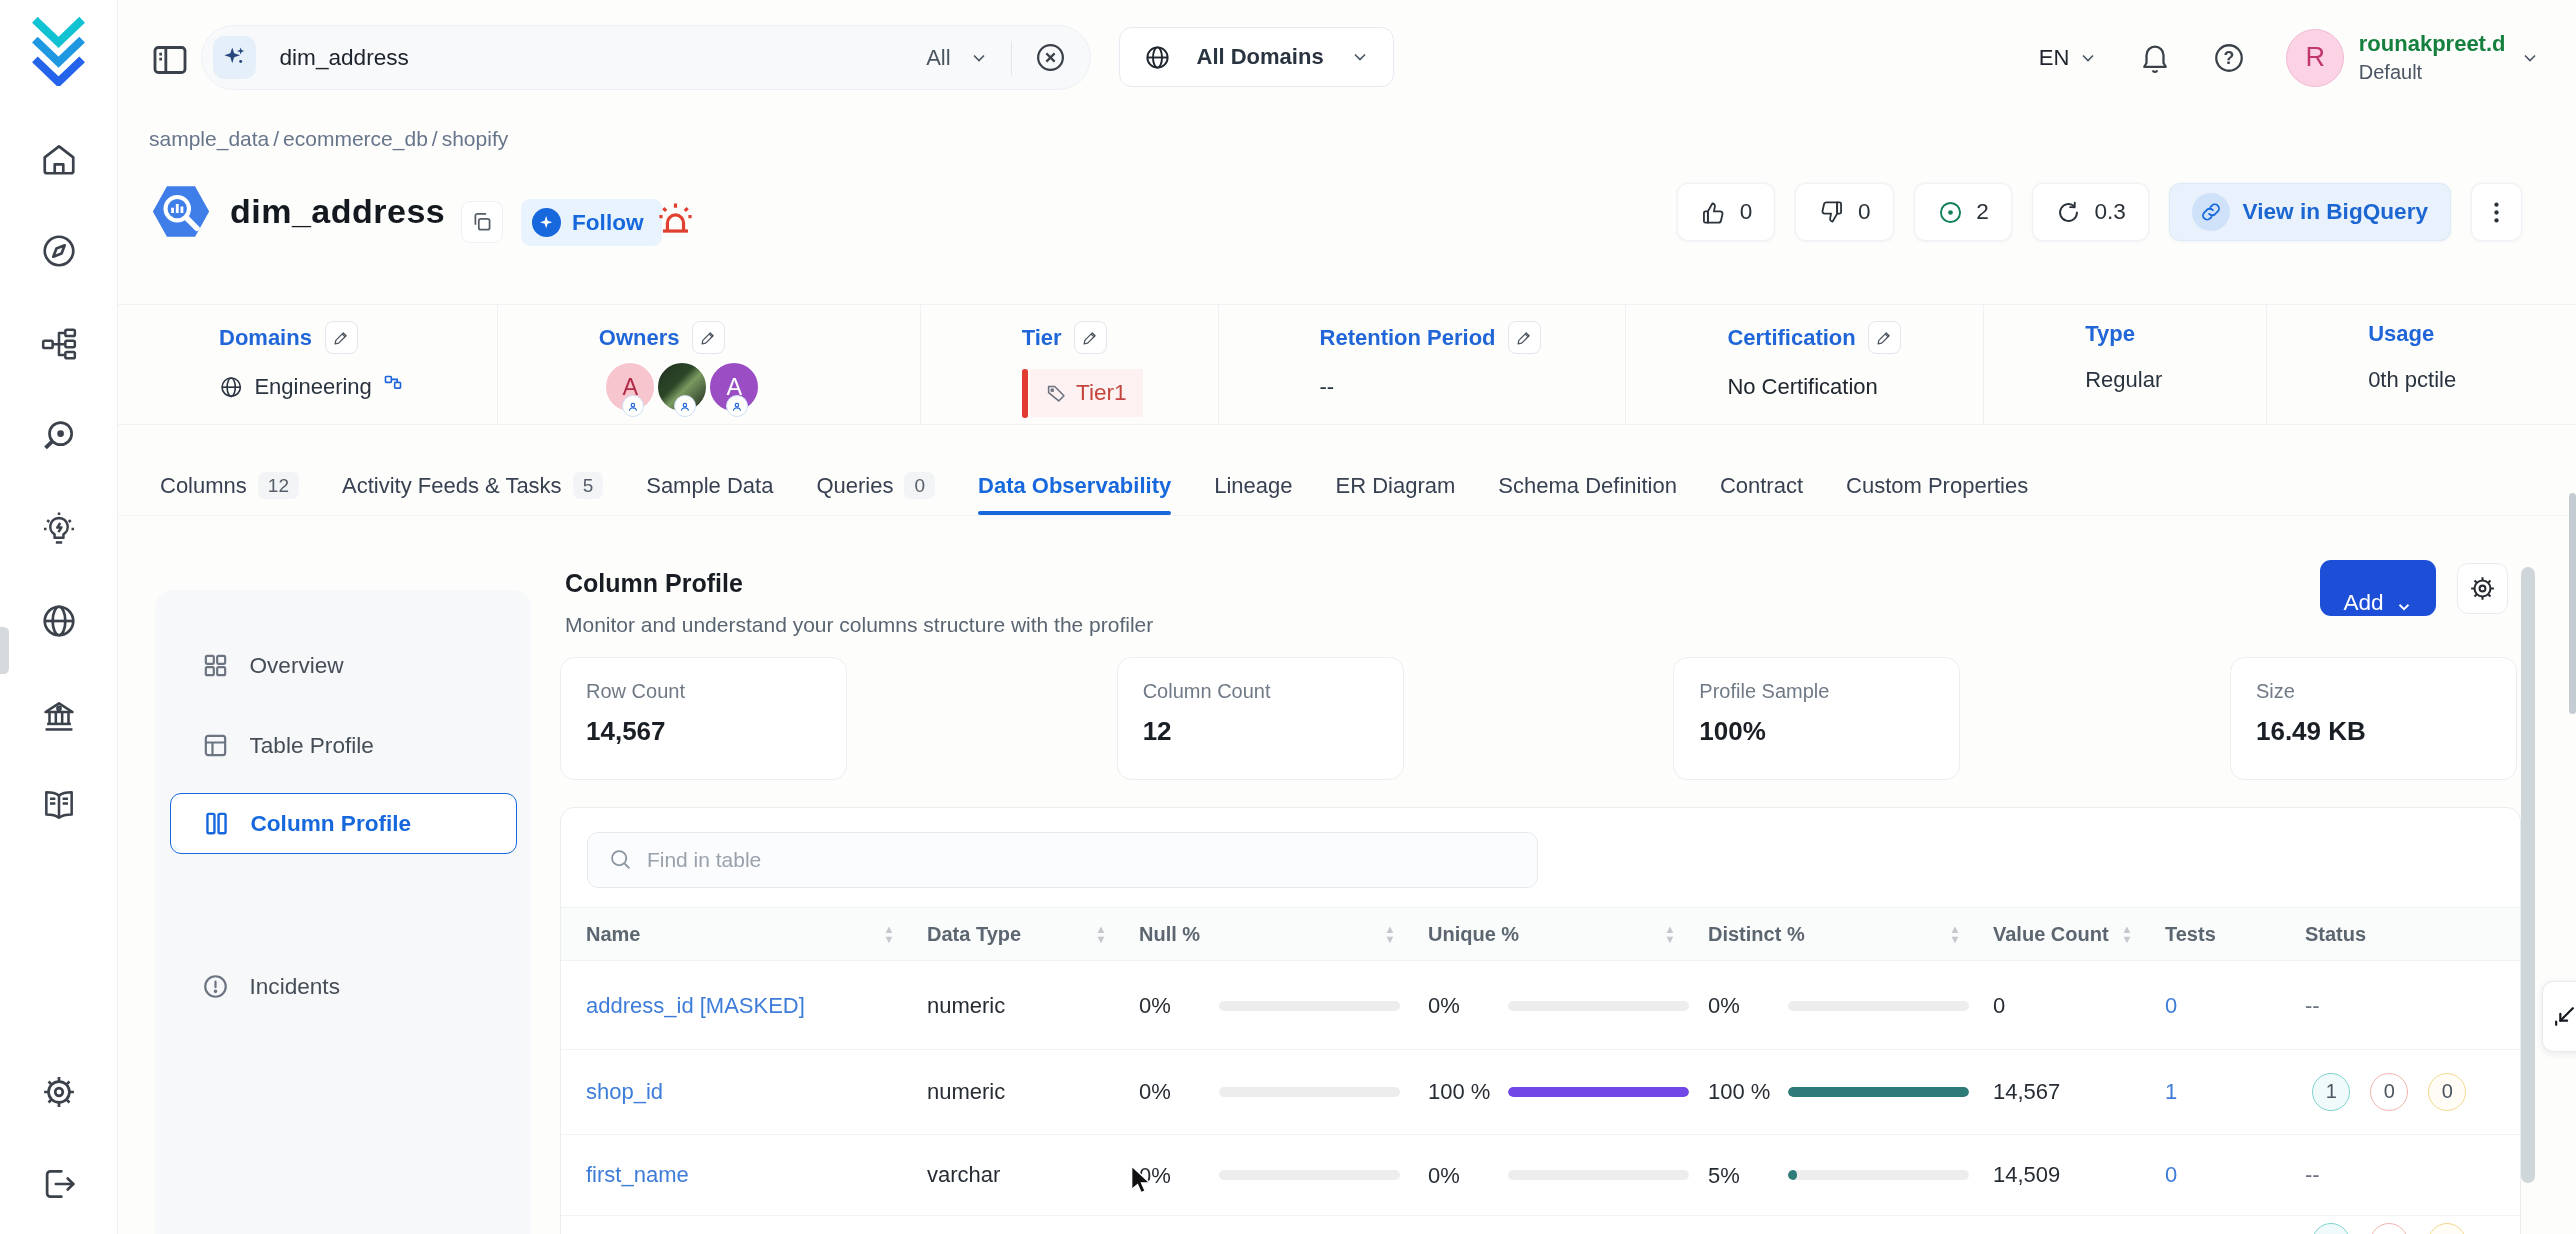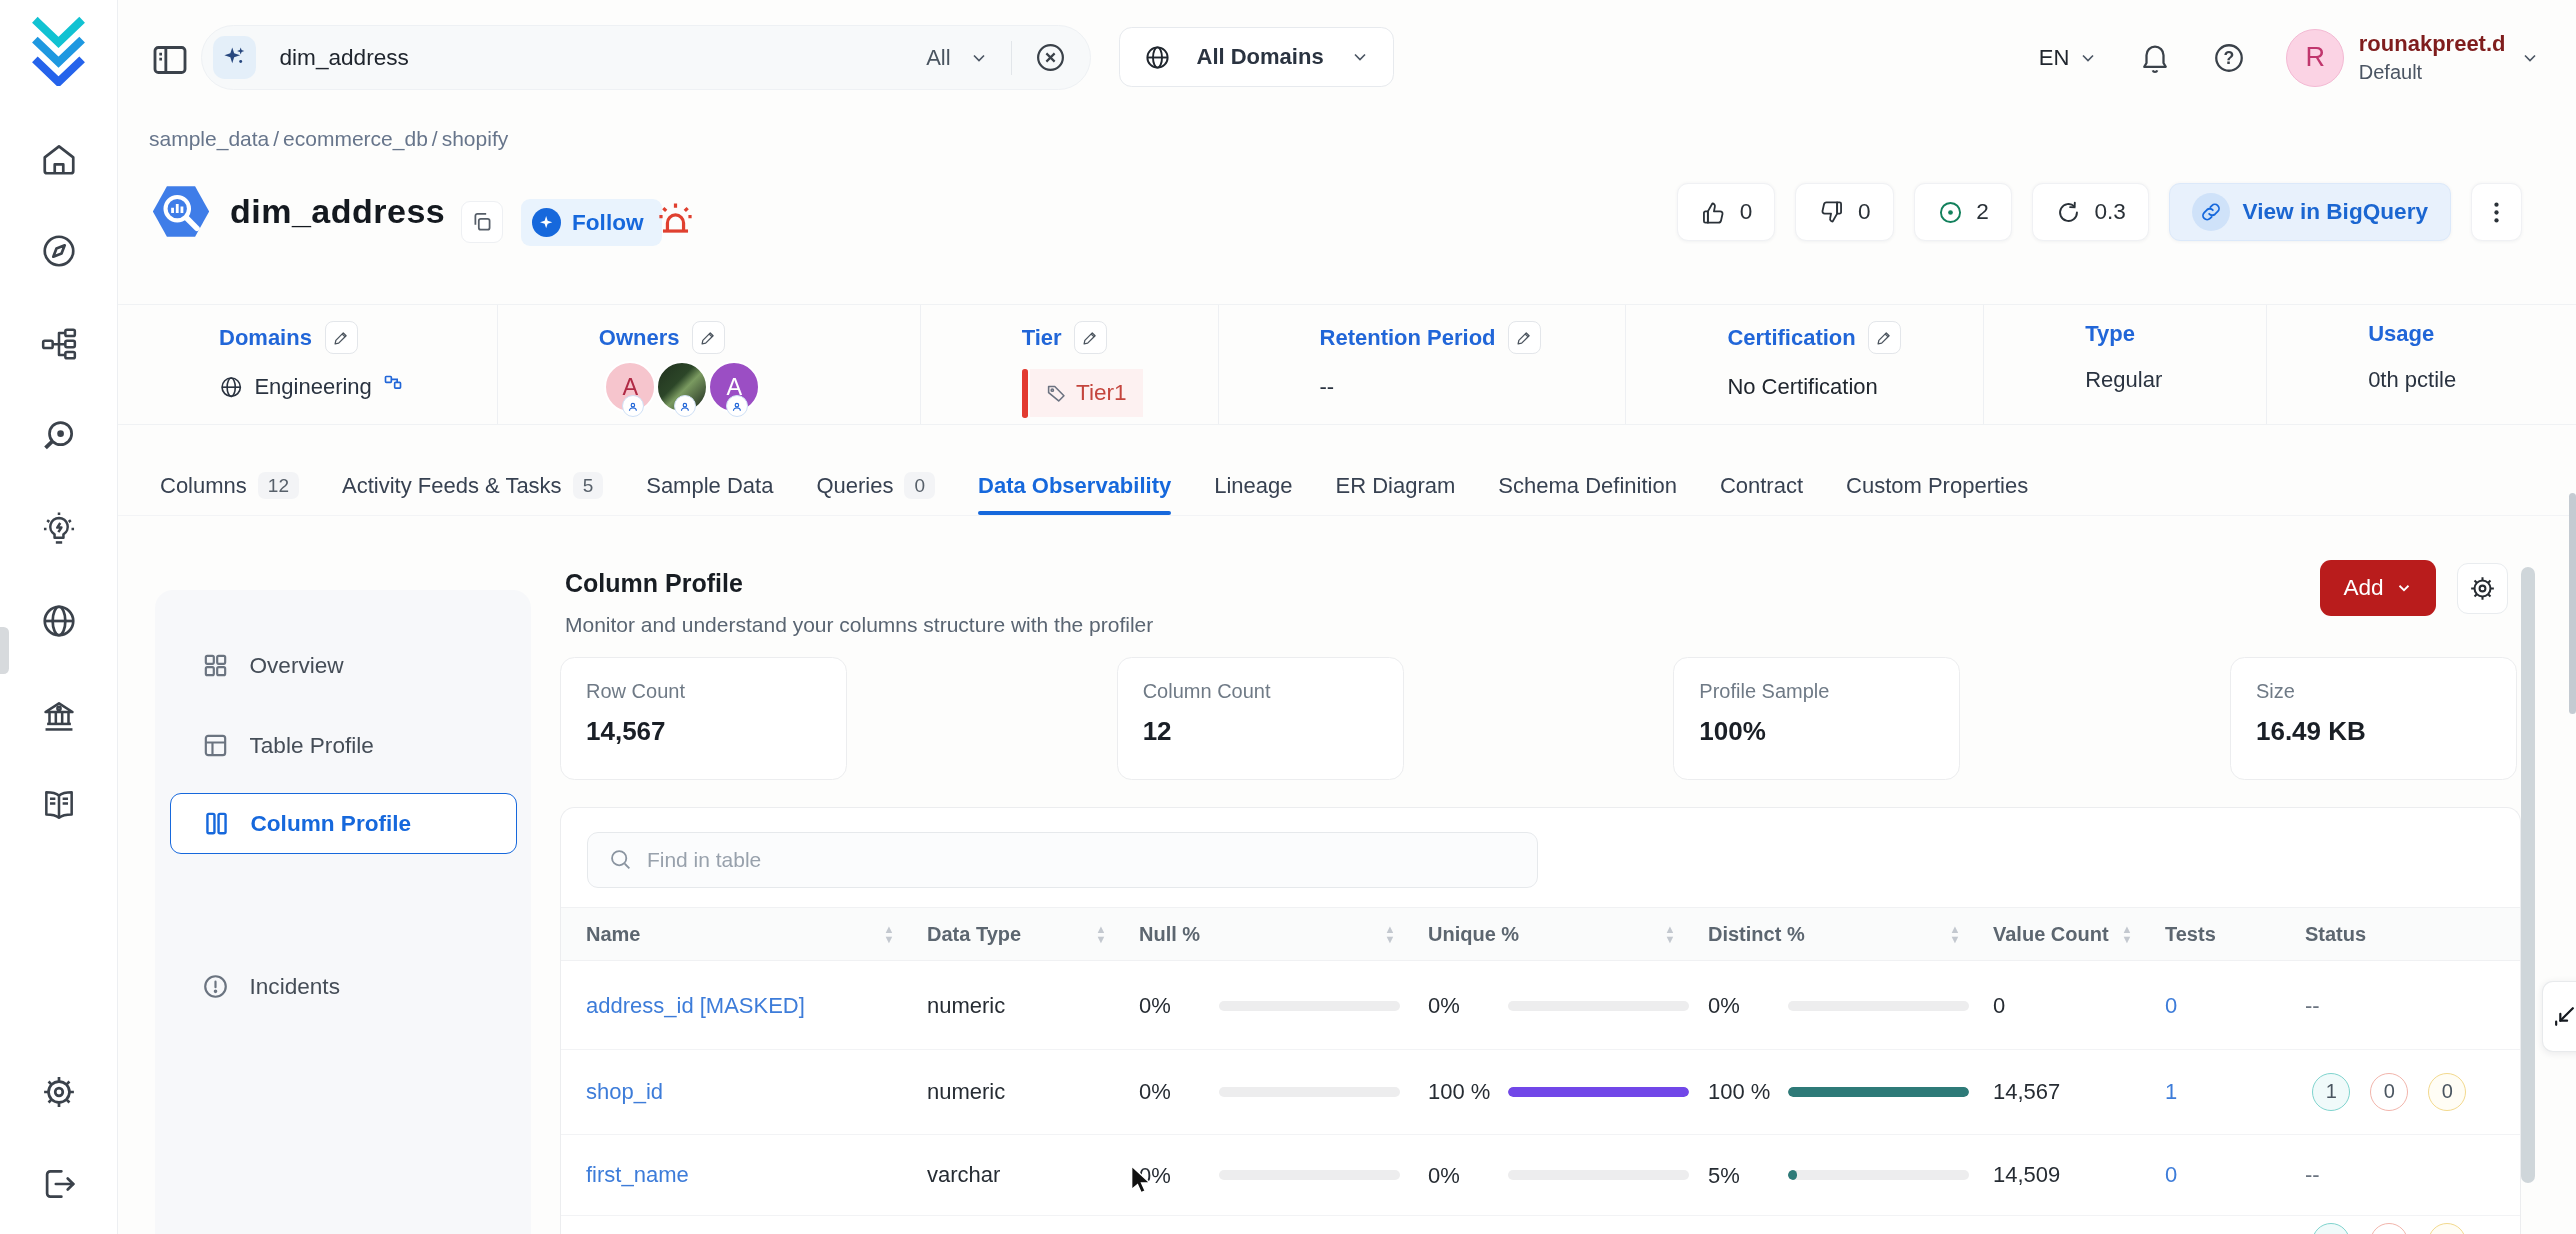--- a/index.html
+++ b/index.html
@@ -26,21 +26,21 @@
 .icon-btn{background:none;border:none;cursor:pointer;color:#3a4149;display:flex;align-items:center;justify-content:center}
 .close-circle svg{width:33px;height:33px}
 .domainspill{position:absolute;left:1001px;top:27px;height:60px;border-radius:12.7px;border:0.9px solid #e7eaee;background:#fff;display:flex;align-items:center;gap:26px;padding:0 23.5px;font-size:22px;font-weight:bold;color:#2a3340;cursor:pointer}
 .domainspill svg.globe{width:27px;height:27px}
 .tb-right{position:absolute;right:36px;top:27px;height:61px;display:flex;align-items:center;gap:40px}
 .lang{display:flex;align-items:center;gap:9px;font-size:22px;color:#20262e;cursor:pointer}
 .tb-ic svg{width:34px;height:34px}
 .userchip{display:flex;align-items:center;gap:14.5px;cursor:pointer}
 .avatar-r{width:58px;height:58px;border-radius:50%;background:#fbd3e4;border:0.9px solid #f3b9d3;color:#c0366d;font-size:27px;display:flex;align-items:center;justify-content:center}
 .user-names{display:flex;flex-direction:column;gap:3.6px}
-.user-name{font-size:22px;font-weight:bold;color:#7f1d1d}
+.user-name{font-size:22px;font-weight:bold;color:#15803d}
 .user-team{font-size:20px;color:#4b5563}
 .chev{width:20px;height:20px;color:#4b5563}
 
 
 .breadcrumb{position:absolute;left:149px;top:127px;font-size:21px;color:#67758b;display:flex;gap:4px}
 .breadcrumb a{color:#67758b;text-decoration:none;cursor:pointer}
 .bq-hex{position:absolute;left:151px;top:177px;width:60px;height:69px}
 .entity-title{position:absolute;left:230px;top:192px;font-size:34px;font-weight:bold;color:#14191f;letter-spacing:0.5px}
 .copy-btn{position:absolute;left:461px;top:201px;width:42px;height:42px;border:0.9px solid #eef0f3;border-radius:9px;background:#fff;color:#565e68;display:flex;align-items:center;justify-content:center;cursor:pointer}
 .copy-btn svg{width:23.5px;height:23.5px}
@@ -91,21 +91,21 @@
 
 
 .navpanel{position:absolute;left:155px;top:590px;width:376px;height:672px;background:#f7f8fa;border-radius:18px 18px 0 0}
 .nav-item{position:absolute;left:14.5px;width:347px;height:61px;display:flex;align-items:center;gap:20px;padding-left:31px;font-size:22.6px;color:#454d57;border-radius:11px;cursor:pointer}
 .nav-item svg{width:29px;height:29px;color:#6b7480}
 .nav-item.sel{background:#fff;border:1.4px solid #1668dc;color:#1668dc;font-weight:bold}
 .nav-item.sel svg{color:#1668dc}
 
 .head-title{position:absolute;left:565px;top:569px;font-size:25px;font-weight:bold;color:#181d23}
 .head-sub{position:absolute;left:565px;top:613px;font-size:21px;color:#5a6572}
-.add-btn{position:absolute;left:2320px;top:560px;width:116px;height:56px;border-radius:11px;background:#b91c1c;border:none;display:flex;align-items:center;justify-content:center;gap:11px;color:#fff;font-size:22.6px;font-family:inherit;cursor:pointer}
+.add-btn{position:absolute;left:2320px;top:560px;width:116px;height:56px;border-radius:11px;background:#1d4ed8;border:none;display:flex;align-items:flex-end;justify-content:center;gap:11px;color:#fff;font-size:22.6px;font-family:inherit;cursor:pointer}
 .add-btn svg{width:18px;height:18px}
 .gear-btn{position:absolute;left:2457px;top:563px;width:51px;height:51px;border-radius:11px;border:0.9px solid #e9ecef;background:#fff;color:#272c32;display:flex;align-items:center;justify-content:center;cursor:pointer}
 .gear-btn svg{width:29px;height:29px}
 
 .cards{position:absolute;left:560px;top:657px;width:1957px;display:flex;justify-content:space-between}
 .stat-card{width:287px;height:123px;border:1.4px solid #ecedef;border-radius:14.5px;background:#fff;padding:22px 25px}
 .stat-card .lbl{font-size:20px;color:#6f7a86}
 .stat-card .val{margin-top:12.7px;font-size:26px;font-weight:bold;color:#1a1f26}
 
 

